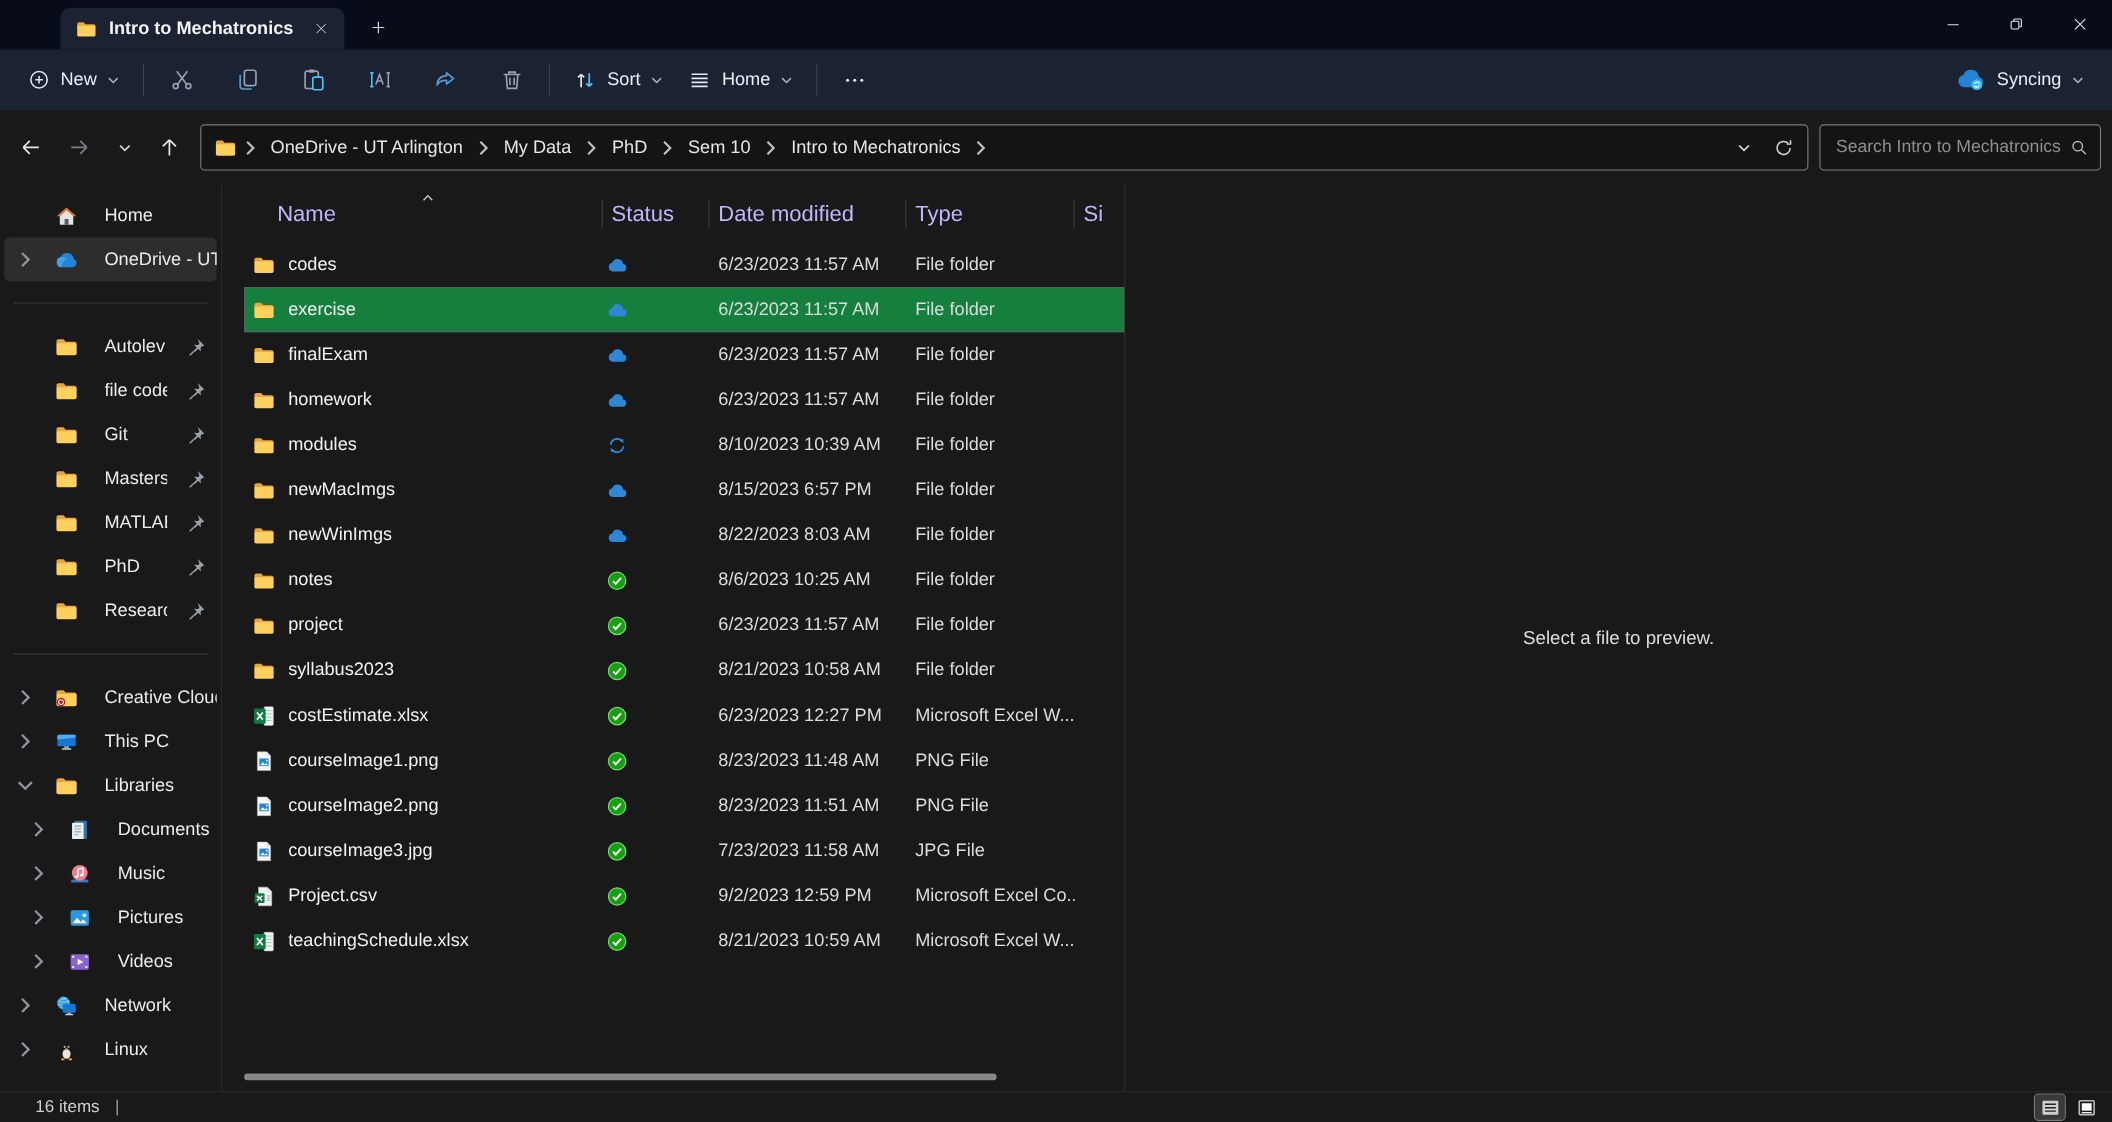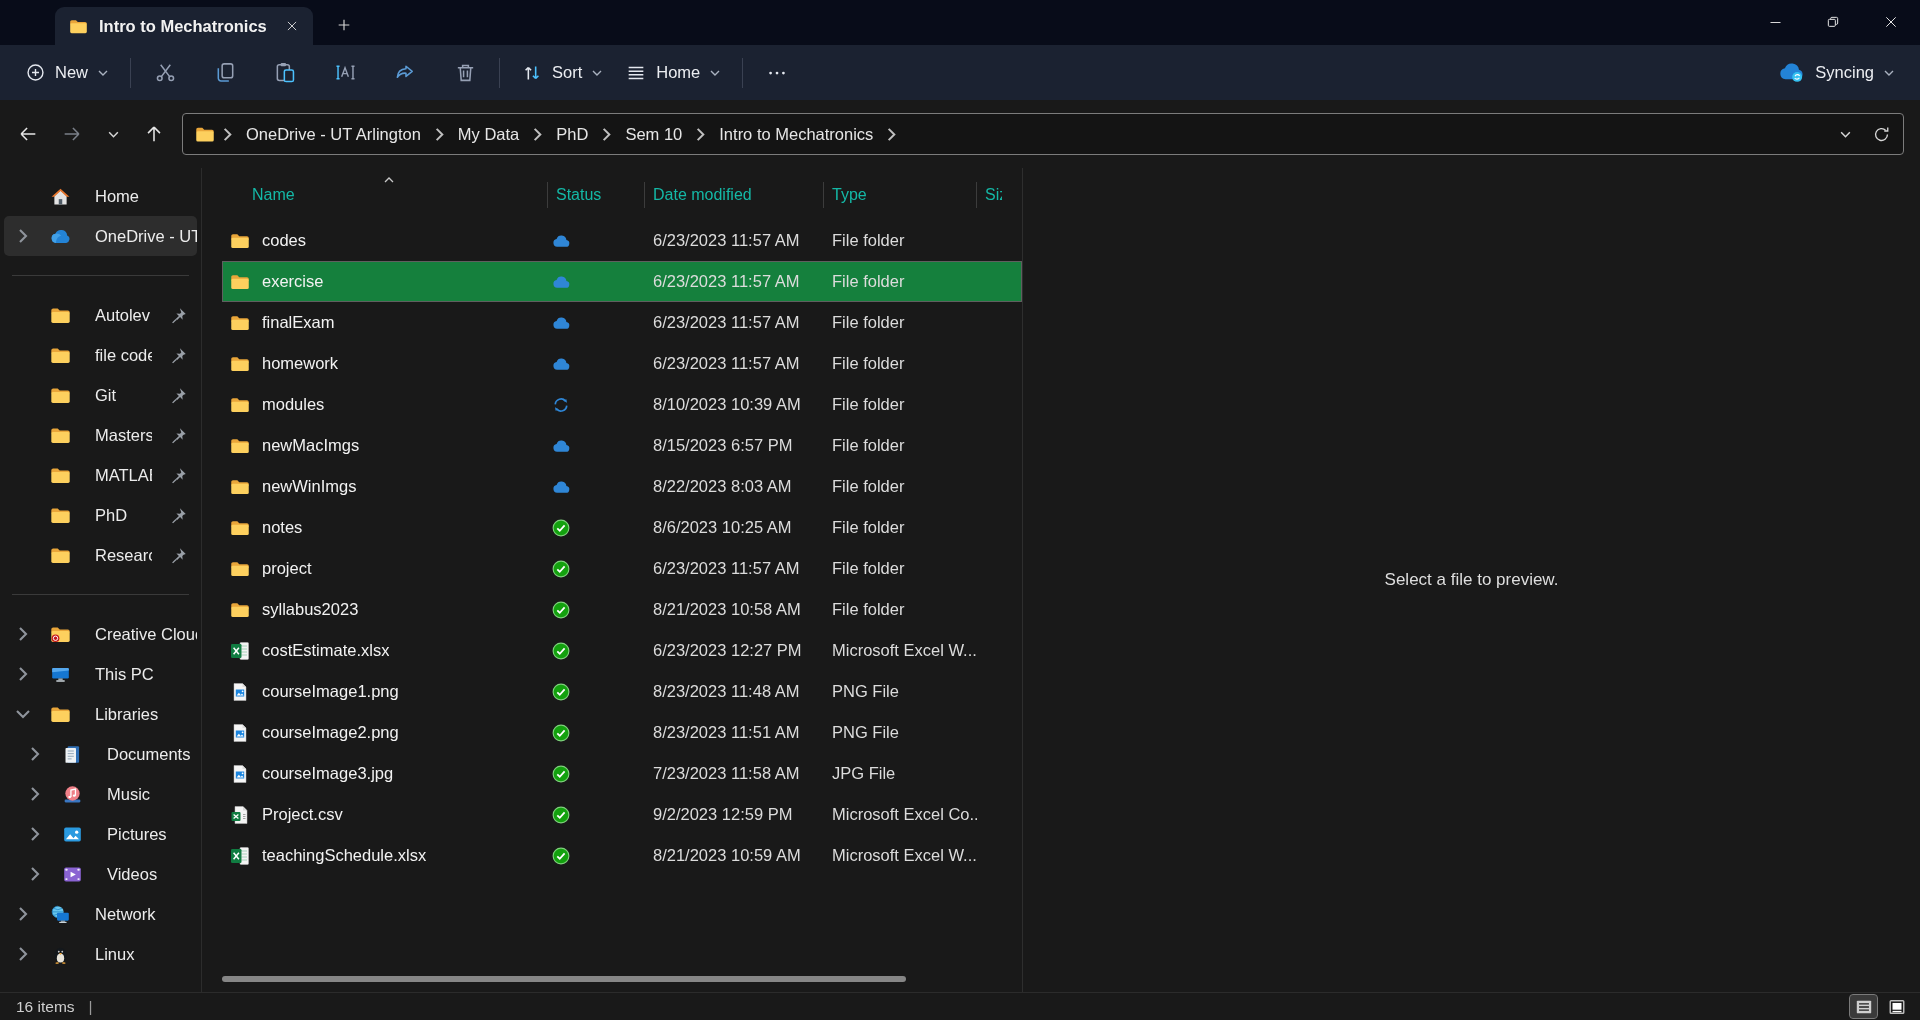--- a/index.html
+++ b/index.html
@@ -51,21 +51,21 @@
   .side-exp { width:18px; height:18px; flex:none; color:#8f949c; display:flex; align-items:center; justify-content:center; }
   .side-ico { width:21px; height:21px; flex:none; margin-right:6px; }
   .side-label { flex:1; font-size:16.5px; color:#ececec; white-space:nowrap; overflow:hidden; }
   .side-pin { width:17px; height:17px; flex:none; margin-right:10px; }
   .side-sep { height:1px; background:#3a3a3a; margin:19px 12px; }
 
   
   .listpane { width:801px; flex:none; margin-left:20px; padding-top:8px; border-right:1px solid #2e2e2e; position:relative; }
   .grid-cols { display:grid; grid-template-columns:325px 97px 179px 153px 26px; align-items:center; }
   .list-header { height:38px; position:relative; }
-  .hcell { font-size:16px; color:#14b8a6; padding-left:8px; white-space:nowrap; overflow:hidden; height:26px; line-height:26px; }
+  .hcell { font-size:20px; color:#c4b5fd; padding-left:8px; white-space:nowrap; overflow:hidden; height:26px; line-height:26px; }
   .hcell + .hcell { border-left:1px solid #3c3c3c; }
   .hcell.first { padding-left:30px; }
   .sort-caret { position:absolute; left:160px; top:-2px; width:14px; height:12px; color:#c9c9c9; }
   .rows { margin-top:6px; }
   .frow { height:41px; border:1px solid transparent; }
   .frow.selected { background:#15803d; border-color:#5f5f5f; }
   .cell-name { display:flex; align-items:center; gap:12px; padding-left:7px; min-width:0; }
   .cell-name .fico { width:20px; height:20px; flex:none; }
   .cell-name .fname { font-size:16.5px; color:#f2f2f2; white-space:nowrap; overflow:hidden; }
   .cell-status { display:flex; align-items:center; padding-left:4px; }
@@ -73,21 +73,21 @@
   .cell-date, .cell-type { font-size:16.5px; color:#dcdcdc; padding-left:8px; white-space:nowrap; overflow:hidden; }
   .hscroll { position:absolute; left:0; top:808px; width:780px; height:8px; }
   .hscroll .thumb { width:684px; height:6px; border-radius:3px; background:#868686; }
 
   
   .preview { flex:1; display:flex; align-items:center; justify-content:center; }
   .preview-msg { font-size:17px; color:#dedede; }
 
   
   .statusbar { height:28px; flex:none; border-top:1px solid #2b2b2b; display:flex; align-items:center;
-               padding:0 10px 0 16px; font-size:15.5px; color:#cfcfcf; gap:14px; }
+               padding:0 10px 0 32px; font-size:15.5px; color:#cfcfcf; gap:14px; }
   .sb-sep { color:#9a9a9a; }
   .view-toggles { margin-left:auto; display:flex; gap:6px; }
   .vt { width:27px; height:23px; border-radius:3px; display:flex; align-items:center; justify-content:center; }
   .vt.active { background:#3a3a3a; outline:1px solid #7a7a7a; }
   .vt .icn { width:18px; height:18px; }
 </style>
 </head>
 <body>
 
 <div class="window">
@@ -359,20 +359,29 @@
       <span class="ab-btn">
           <span class="icn" style="width:19px;height:19px">
             <svg viewBox="0 0 24 24" fill="none" stroke="#d8d8d8" stroke-width="1.7">
               <path d="M19.5 12a7.5 7.5 0 11-2.1-5.2"></path>
               <path d="M19.9 3.2v4.4h-4.4"></path>
             </svg>
           </span>
         </span>
     </div>
 
+    <div class="searchbox">
+      <input type="text" placeholder="Search Intro to Mechatronics" style="">
+      <span class="icn" style="width:18px;height:18px">
+          <svg viewBox="0 0 24 24" fill="none" stroke="#b9b9b9" stroke-width="1.7">
+            <circle cx="10.5" cy="10.5" r="5.7"></circle>
+            <path d="M14.9 14.9L20.3 20.3"></path>
+          </svg>
+        </span>
+    </div>
   </div>
 
   <div class="main">
     <aside class="sidebar" id="sidebar">
         <div class="side-item">
           <span class="side-exp"></span>
           <span class="icn side-ico" style="width: 21px; height: 21px;">
             <svg viewBox="0 0 24 24">
               <path d="M5 11.5l7-6.3 7 6.3V21H5z" fill="#e3e3e3"></path>
               <path d="M1.8 12.2L12 3l10.2 9.2h-3.1L12 5.8l-7.1 6.4z" fill="#e8762c"></path>

